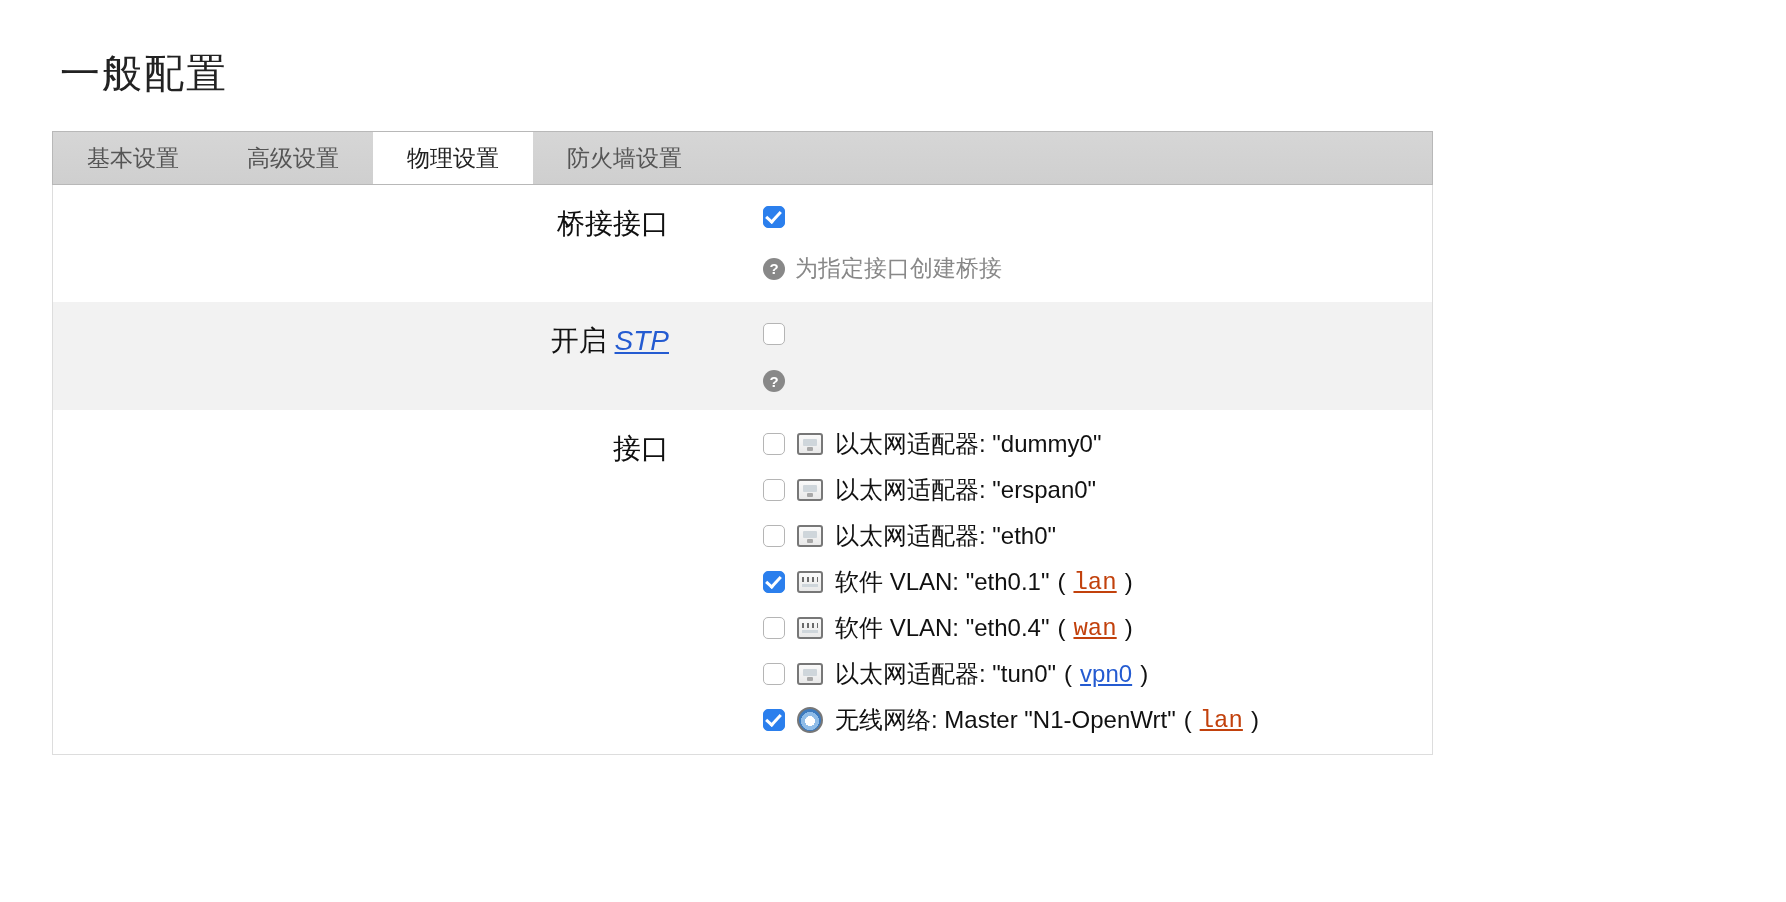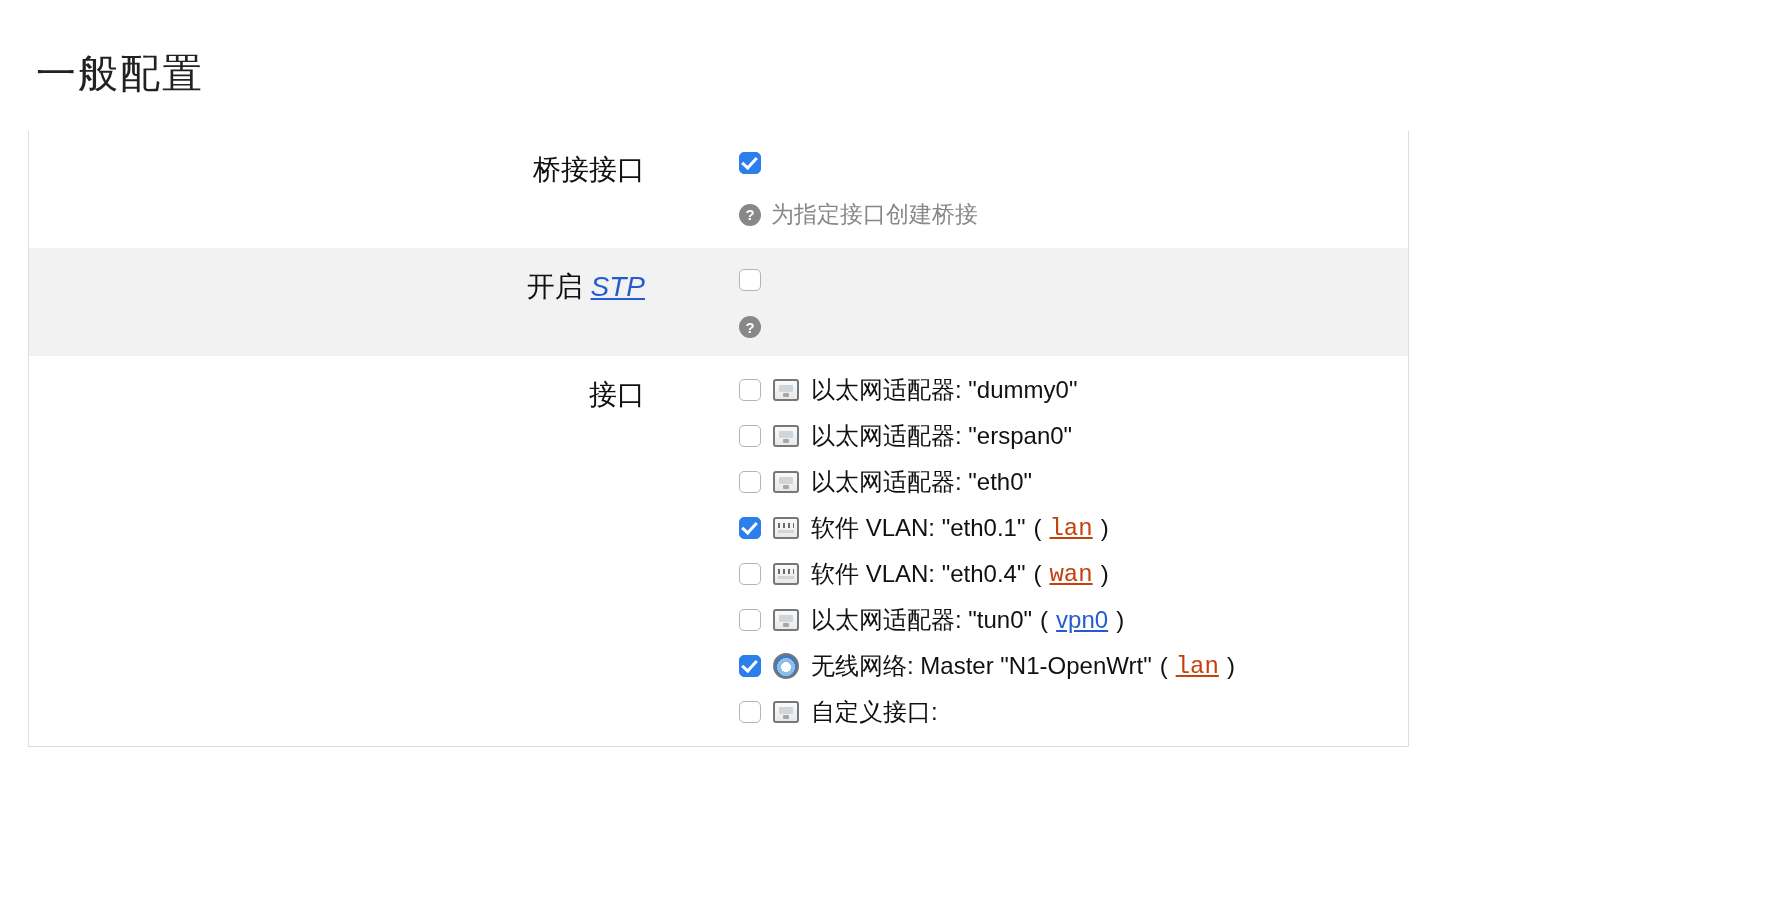--- a/index.html
+++ b/index.html
@@ -1,16 +1,16 @@
 <!DOCTYPE html>
 <html><head>
 <meta charset="utf-8">
 <style>
   html,body{margin:0;padding:0;background:#fff;color:#222;font-family:Helvetica,Arial,"PingFang SC","Hiragino Sans GB","Microsoft YaHei",sans-serif;font-size:22px;}
-  .page{width:1428px;min-height:902px;padding:40px 19px 30px 28px;box-sizing:border-box;}
+  .page{width:1428px;min-height:902px;padding:40px 19px 30px 28px;box-sizing:border-box;margin-left:24px;}
   .page-title{font-size:40px;letter-spacing:2px;font-weight:400;color:#222;margin:6px 0 30px 8px;}
   .tab-strip{width:100%;background:#c6c6c6;background:linear-gradient(#d6d6d6,#cfcfcf);display:flex;align-items:stretch;height:54px;border:1px solid #b8b8b8;box-sizing:border-box;}
   .tab{padding:0 34px;height:100%;display:flex;align-items:center;color:#555;font-size:23px;cursor:pointer;}
   .tab.active{background:#fff;color:#222;}
   .section{border:1px solid #ddd;border-top:none;}
   .field{display:flex;align-items:flex-start;padding:18px 0 18px 0;}
   .field.alt{background:#f2f2f2;}
   .field-label{width:640px;min-width:640px;text-align:right;padding-right:24px;box-sizing:border-box;font-size:28px;color:#111;padding-top:2px;}
   .field-label .st-link{font-style:italic;}
   .field-body{flex:1;padding-left:70px;padding-right:30px;}
@@ -36,20 +36,26 @@
   .st-link,.zone-link{color:#245bd1;text-decoration:underline;}
   .zone-link.purple{color:#c2410c;font-family:Liberation Mono, monospace;}
   .paren{color:#111;}
 </style>
 </head>
 <body>
 
 <div class="page">
   <div class="page-title">一般配置</div>
 
+  <div class="tab-strip" id="tab-strip">
+      <div class="tab">基本设置</div>
+      <div class="tab">高级设置</div>
+      <div class="tab active">物理设置</div>
+      <div class="tab">防火墙设置</div>
+    </div>
 
   <div class="section">
 
     <div class="field">
       <div class="field-label">桥接接口</div>
       <div class="field-body">
         <span id="cb-bridge" class="cbx checked"></span>
         <div class="help-row">
           <span class="q-icon">?</span>
           <span>为指定接口创建桥接</span>
@@ -113,23 +119,18 @@
               <span class="paren">)</span>
             </div>
             <div class="if-row">
               <span class="cbx checked"></span>
               <span class="ic ic-wifi"></span>
               <span>无线网络: Master "N1-OpenWrt"</span>
               <span class="paren"> (</span>
               <a href="#" class="zone-link purple">lan</a>
               <span class="paren">)</span>
             </div>
-            <div class="if-row">
-              <span class="cbx"></span>
-              <span class="ic ic-eth"></span>
-              <span>自定义接口:</span>
-            </div>
           </div>
       </div>
     </div>
 
   </div>
 </div>
 
 </body></html>

